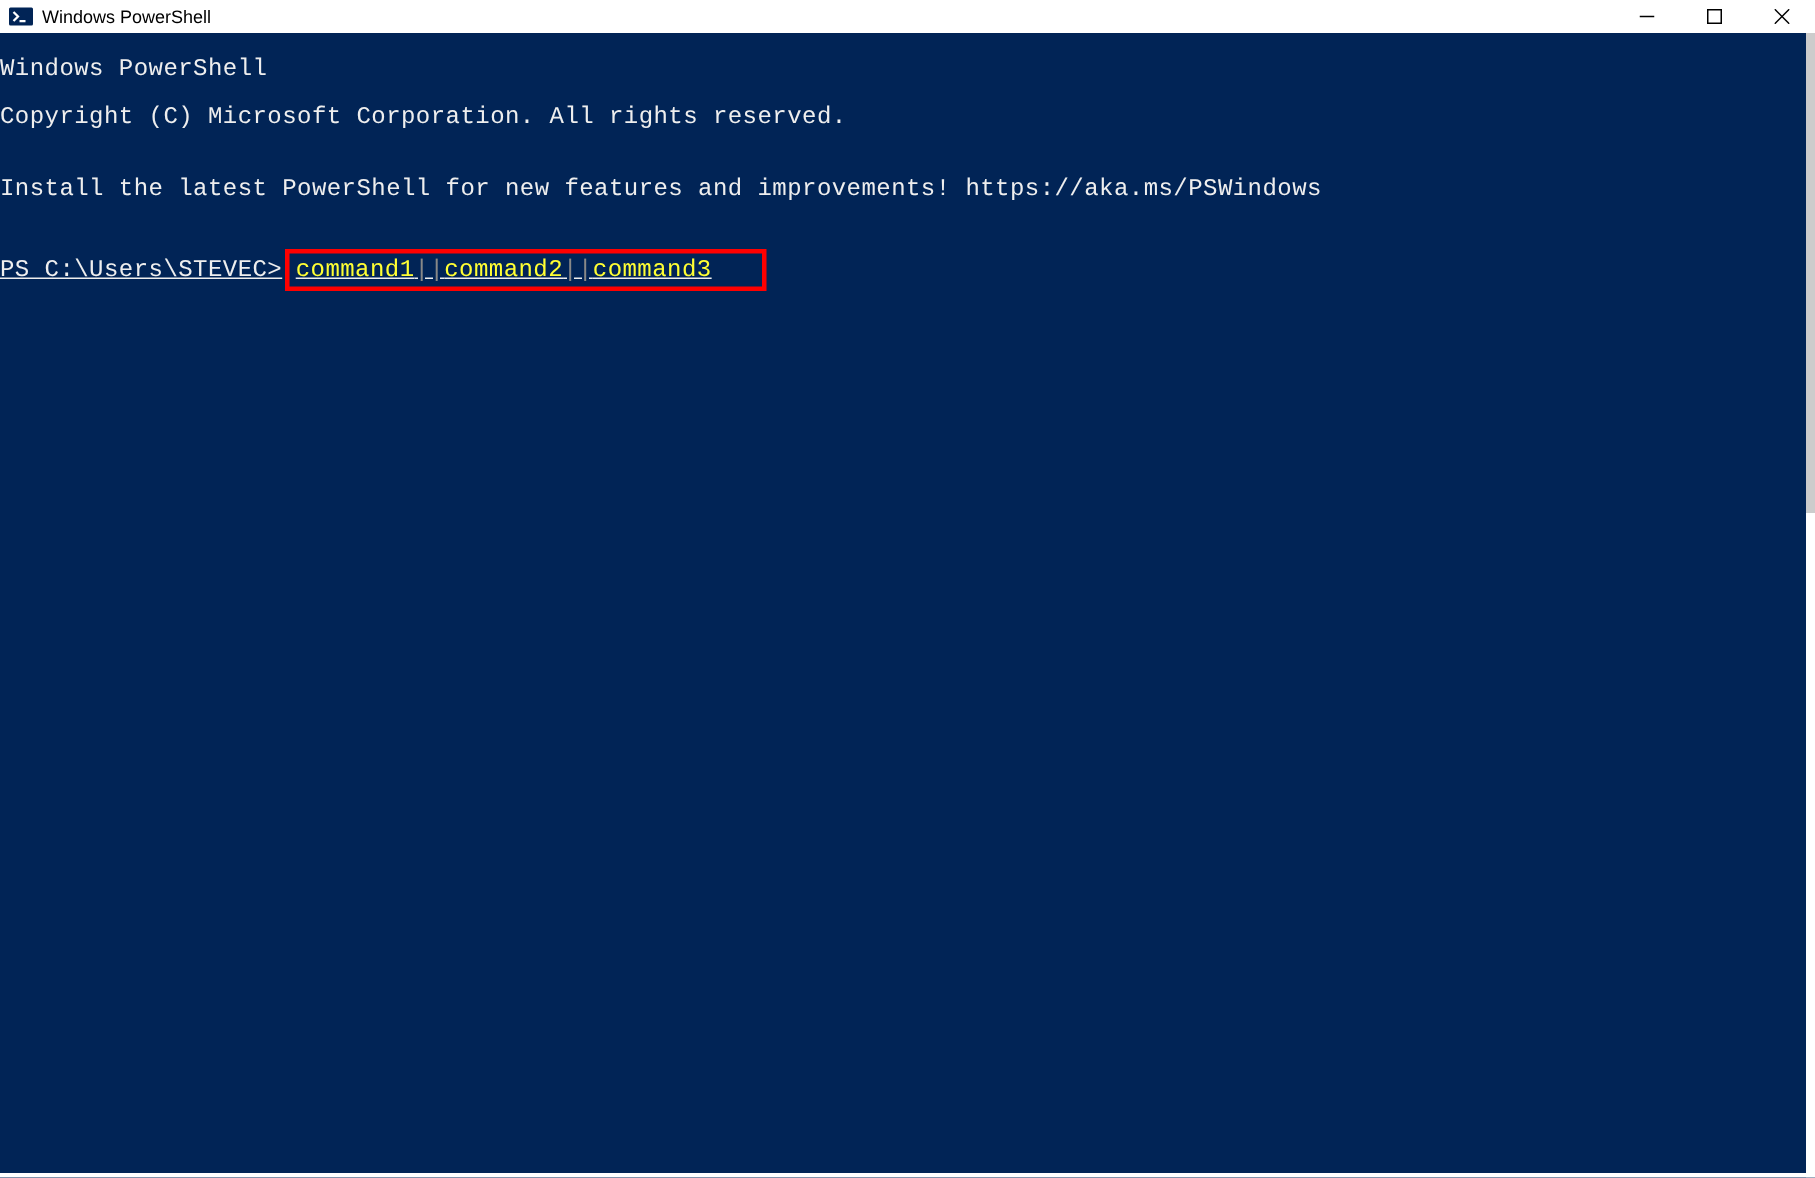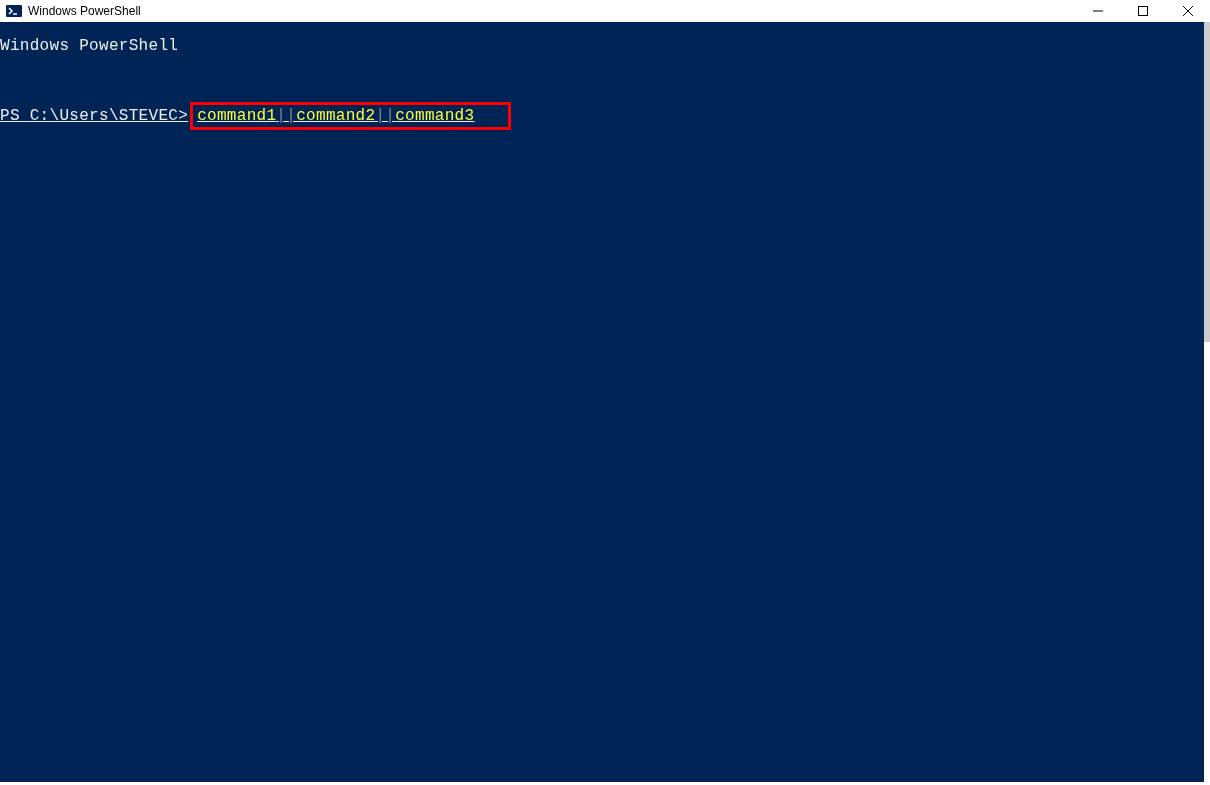--- a/index.html
+++ b/index.html
@@ -148,20 +148,22 @@
           <line x1="0" y1="0" x2="10" y2="10"></line>
           <line x1="10" y1="0" x2="0" y2="10"></line>
         </svg>
     </div>
   </div>
 </div>
 
 <div class="terminal-outer">
   <div class="terminal">
 <span class="term-line">Windows PowerShell</span>
+<span class="term-line">Copyright (C) Microsoft Corporation. All rights reserved.</span>
 <span class="term-line"></span>
+<span class="term-line">Install the latest PowerShell for new features and improvements! https://aka.ms/PSWindows</span>
 <span class="term-line"></span>
 <span class="prompt-line"><span class="prompt-text">PS C:\Users\STEVEC&gt;</span><span class="highlight-box"><span class="cmd-yellow">command1</span><span class="pipe-gray">||</span><span class="cmd-yellow">command2</span><span class="pipe-gray">||</span><span class="cmd-yellow">command3</span><span class="blank-trail"></span></span></span>
   </div>
   <div class="scrollbar">
     <div class="scrollbar-thumb"></div>
   </div>
 </div>
 
 </body></html>

